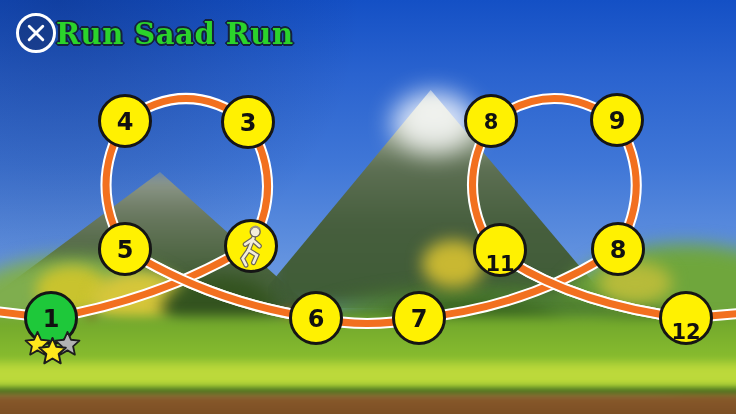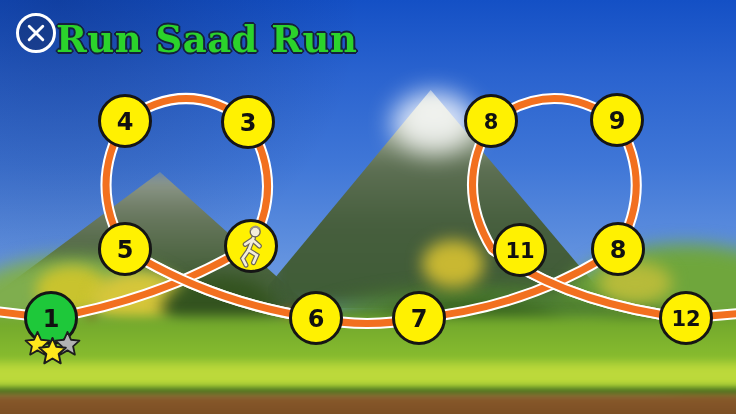--- a/index.html
+++ b/index.html
@@ -64,34 +64,34 @@
     font-weight:700;font-size:24px;color:#111;cursor:pointer;
   }
   .node .lbl{line-height:1;transform:translateY(1px);}
   .node.two-digit{font-size:21px;}
   .node.completed{background:var(--node-green,#1ec83a);}
   .n1{left:24px;top:291px;}  .n2{left:224px;top:219px;}
   .n3{left:221px;top:95px;}  .n4{left:98px;top:94px;}
   .n5{left:98px;top:222px;}  .n6{left:289px;top:291px;}
   .n7{left:392px;top:291px;} .n8{left:591px;top:222px;}
   .n9{left:590px;top:93px;}  .n10{left:464px;top:94px;}
-  .n11{left:493px;top:223px;}.n12{left:659px;top:291px;}
+  .n11{left:473px;top:223px;align-items:flex-end;}.n12{left:659px;top:291px;align-items:flex-end;}
   .stars{position:absolute;left:-3px;top:37px;overflow:visible;}
   .star{stroke:#1d1d1d;stroke-width:2;stroke-linejoin:round;}
   
   .close-btn{
     position:absolute;z-index:5;left:16px;top:13px;width:40px;height:40px;
     box-sizing:border-box;border:3px solid #ffffff;border-radius:50%;
     background:rgba(22,42,95,.38);display:flex;align-items:center;justify-content:center;
     cursor:pointer;
   }
   .title{
     position:absolute;z-index:5;left:56px;top:17px;
     font-family:"DejaVu Serif","Liberation Serif",serif;font-weight:700;
-    font-size:37px;letter-spacing:.5px;color:var(--title-green,#2bd32b);
+    font-size:29px;letter-spacing:.5px;color:var(--title-green,#2bd32b);
     text-shadow:-2px 0 0 #14223d,2px 0 0 #14223d,0 -2px 0 #14223d,0 2px 0 #14223d,
       -1px -1px 0 #14223d,1px -1px 0 #14223d,-1px 1px 0 #14223d,1px 1px 0 #14223d;
   }
 </style>
 </head>
 <body>
 
 <div id="stage">
 
   <div class="bg">

